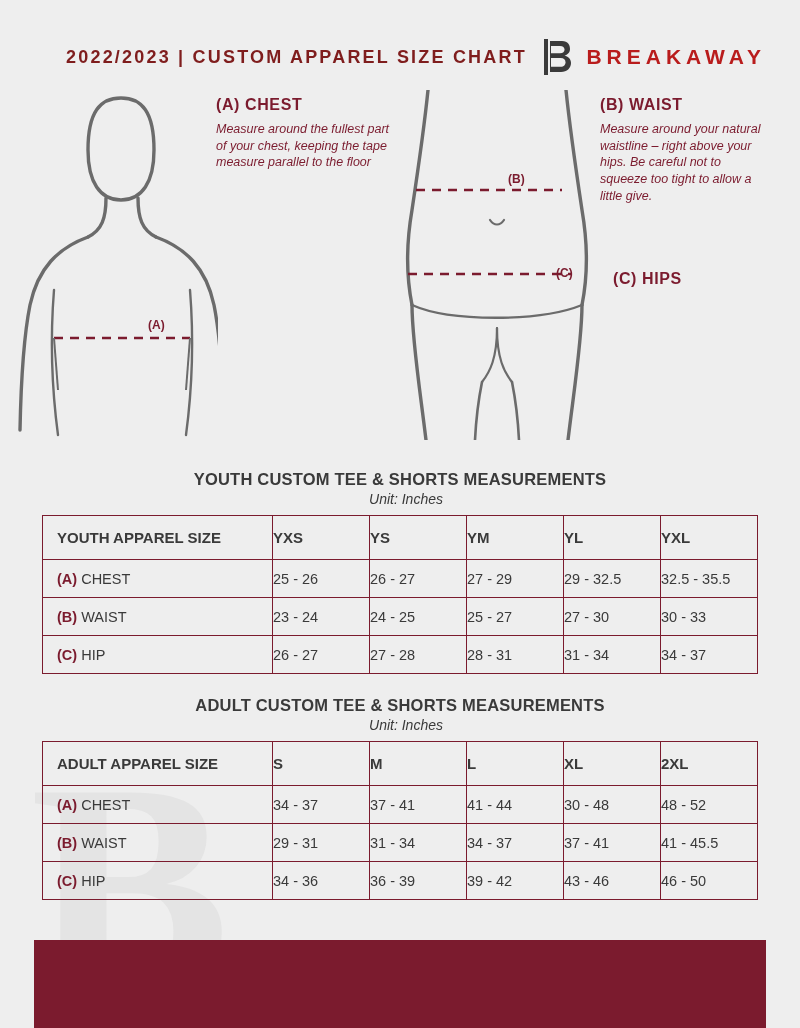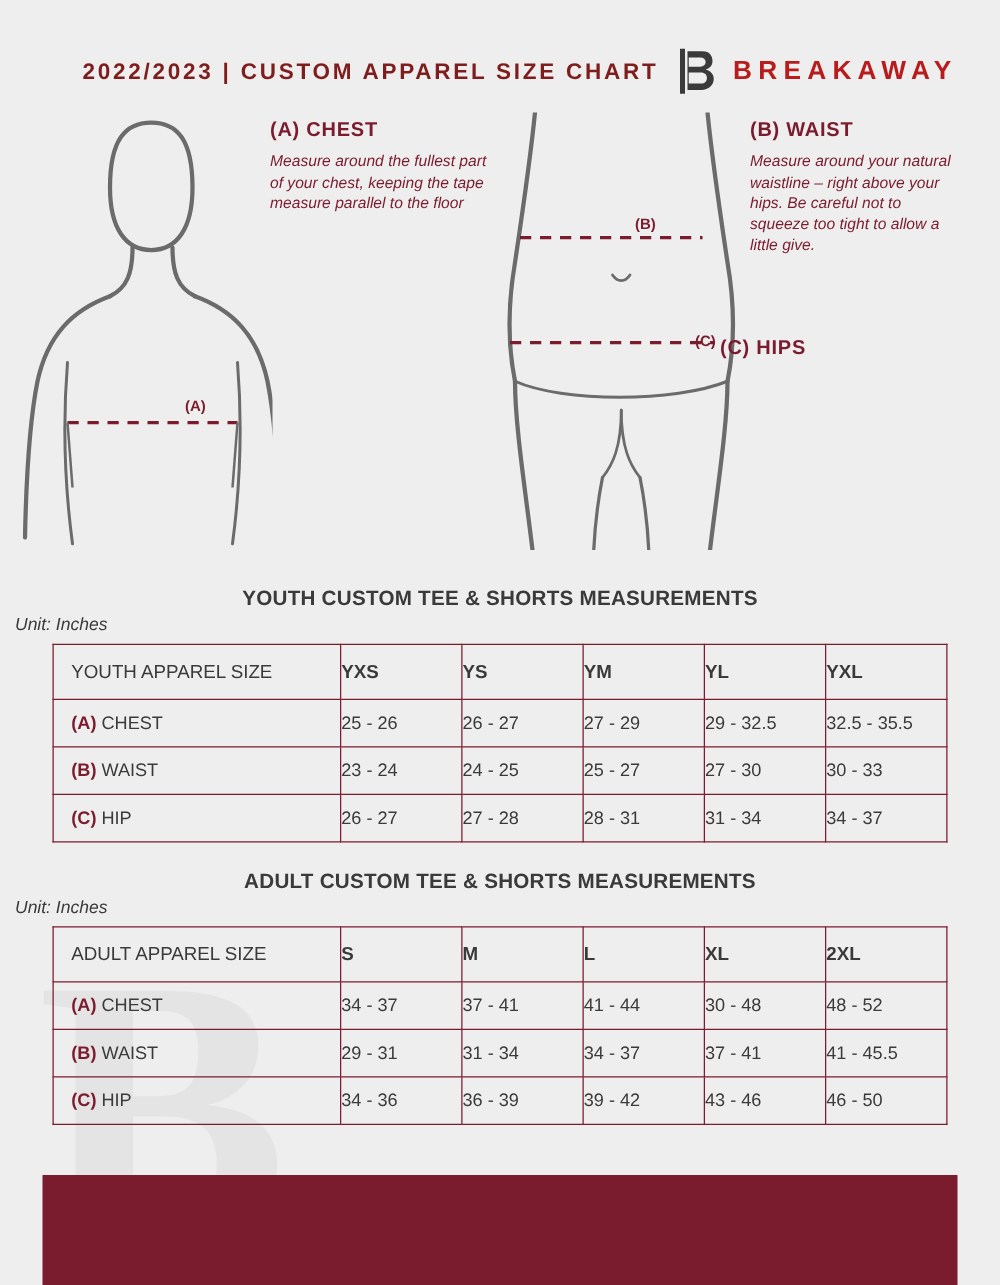--- a/index.html
+++ b/index.html
@@ -81,34 +81,34 @@
     margin-bottom: 7px;
   }
   .callout p {
     font-size: 12.5px;
     font-style: italic;
     line-height: 1.33;
     color: #7b1b2e;
   }
   .co-chest { left: 216px; top: 6px; width: 175px; }
   .co-waist { left: 600px; top: 6px; width: 170px; }
-  .co-hips  { left: 576px; top: 180px; width: 170px; }
+  .co-hips  { left: 613px; top: 180px; width: 170px; }
 
   
   .tbl-block { margin-top: 6px; }
   .tbl-title {
     text-align: center;
     font-size: 16.5px;
     font-weight: bold;
     color: #3a3a3a;
     letter-spacing: .2px;
     margin-top: 20px;
   }
   .tbl-unit {
-    text-align: left;
+    text-align: center;
     font-size: 14px;
     font-style: italic;
     color: #3a3a3a;
     margin-top: 2px;
     margin-bottom: 8px;
     padding-left: 12px;
   }
   table {
     border-collapse: collapse;
     width: 716px;
@@ -126,21 +126,21 @@
   table th.rowhead, table td.rowhead {
     text-align: left;
     padding-left: 14px;
     width: 230px;
   }
   table thead th {
     font-weight: bold;
     font-size: 15px;
     height: 44px;
   }
-  table thead th.rowhead { font-weight: normal; font-size: 15px; }
+  table thead th.rowhead { font-weight: bold; font-size: 15px; }
   .lbl { color: #7b1b2e; font-weight: bold; }
 
   
   .footer-bar {
     position: absolute;
     left: 34px; right: 34px;
     bottom: 0;
     height: 88px;
     background: #7b1b2e;
   }

